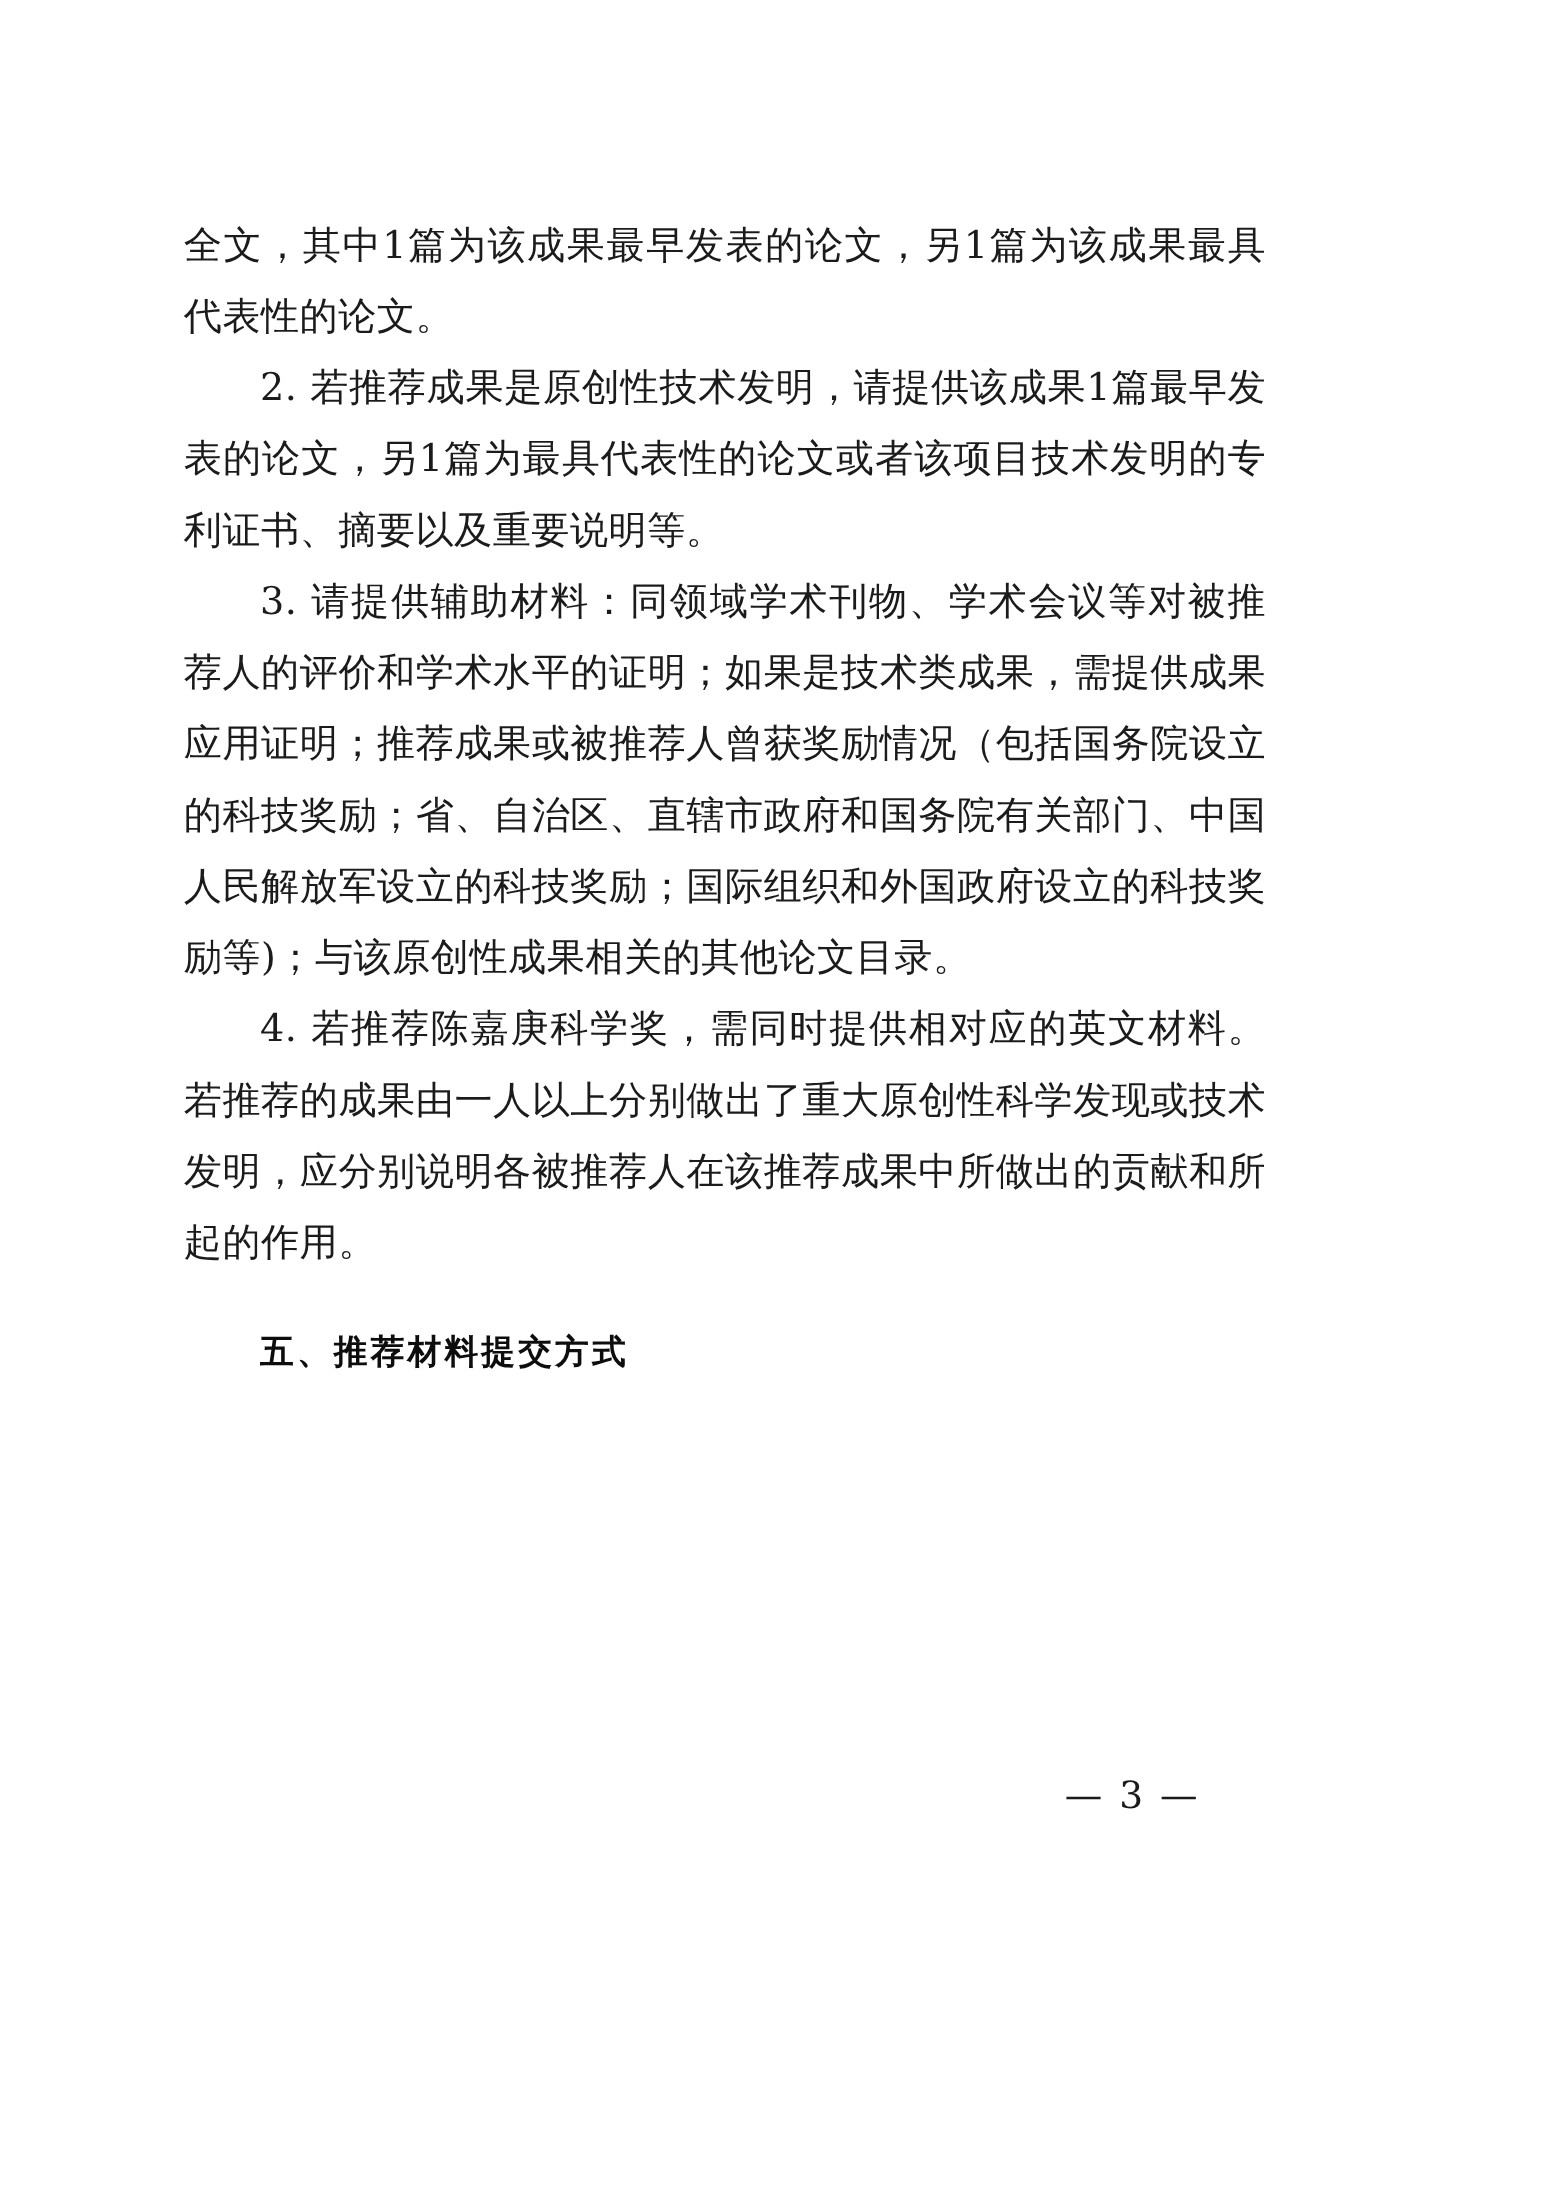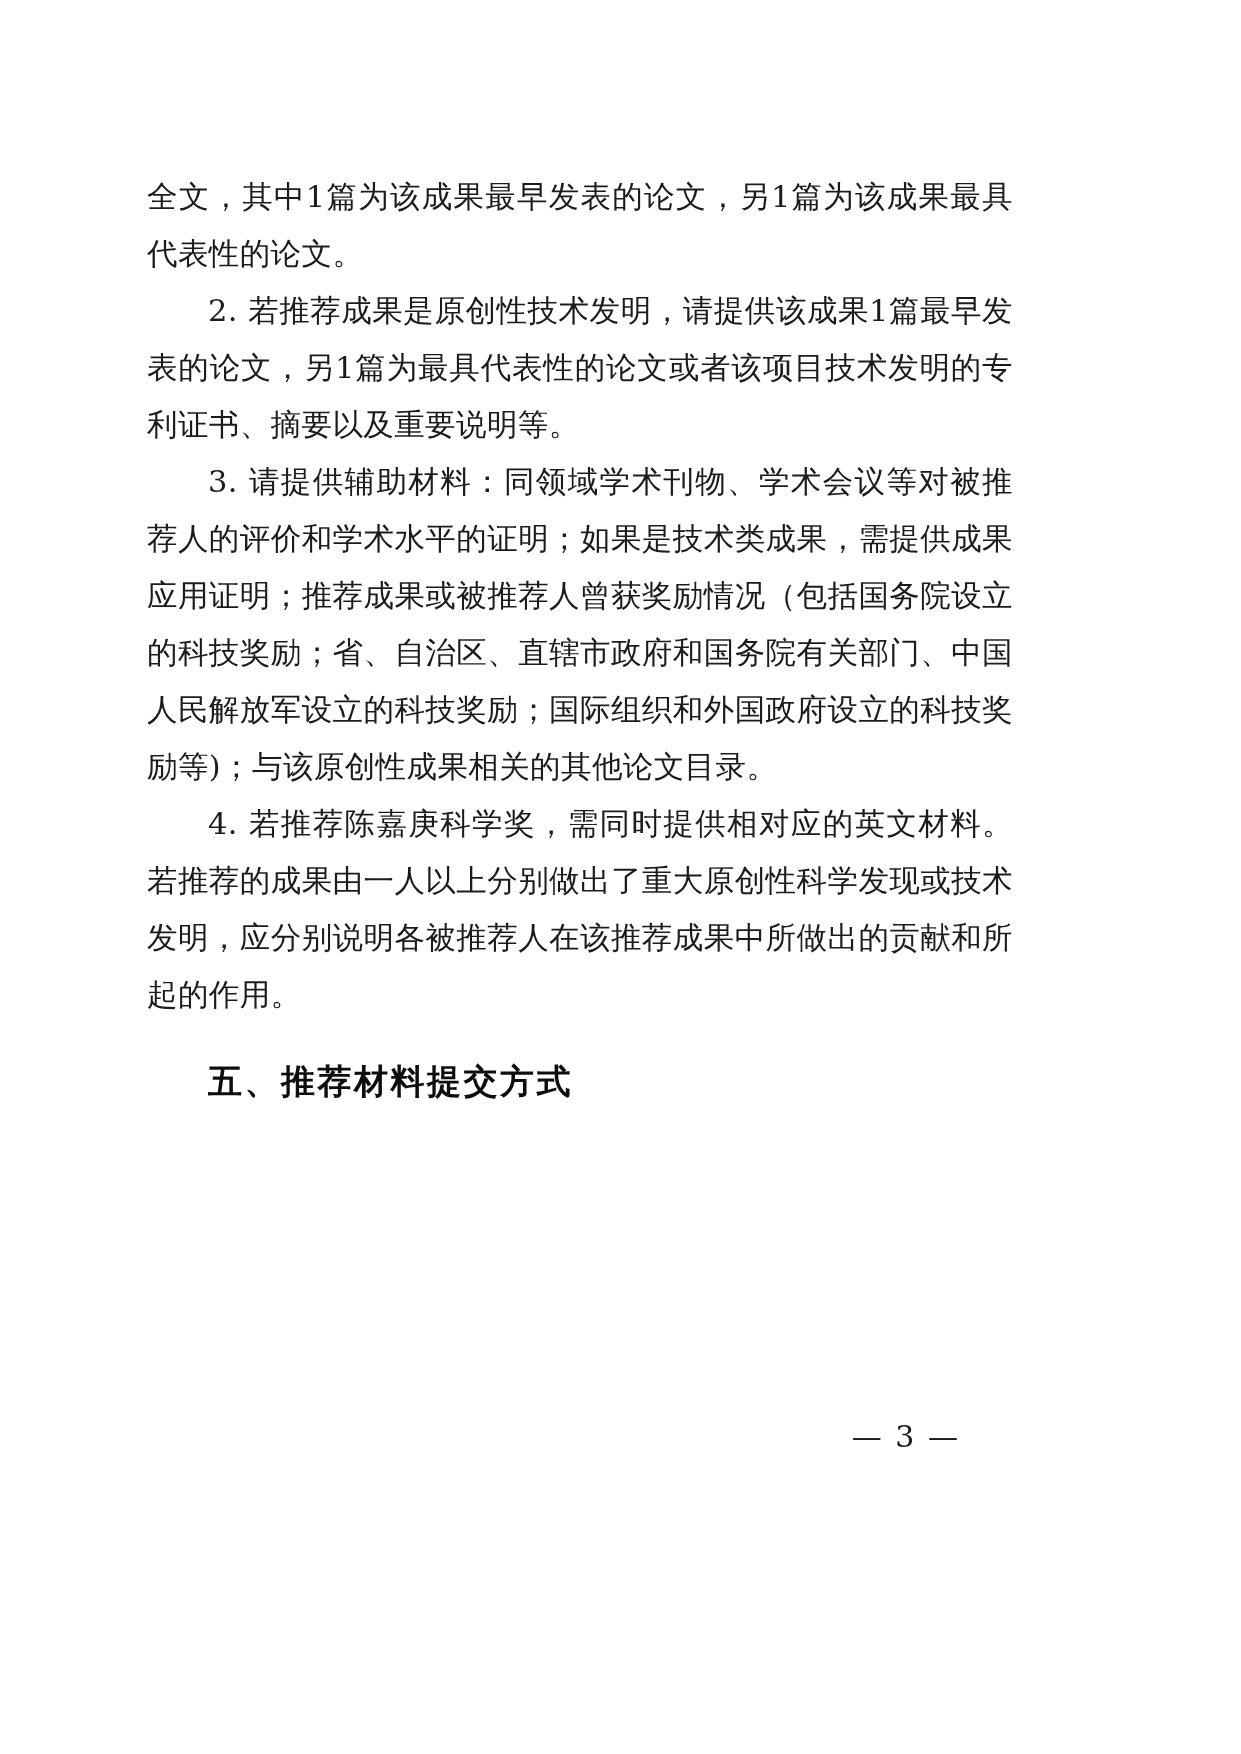--- a/index.html
+++ b/index.html
@@ -47,21 +47,21 @@
   }
 
   
   .block-gap {
     margin-top: 0px;
   }
 
   .heading {
     font-family: "DejaVu Sans", "Liberation Sans", sans-serif;
     font-weight: 700;
-    font-size: 34px;
+    font-size: 27px;
     line-height: 57px;
     color: #0d0d0d;
     text-indent: 61px;
     letter-spacing: 2.5px;
     margin: 30px 0 22px 0;
   }
 
   .pagenum {
     position: absolute;
     right: 120px;

